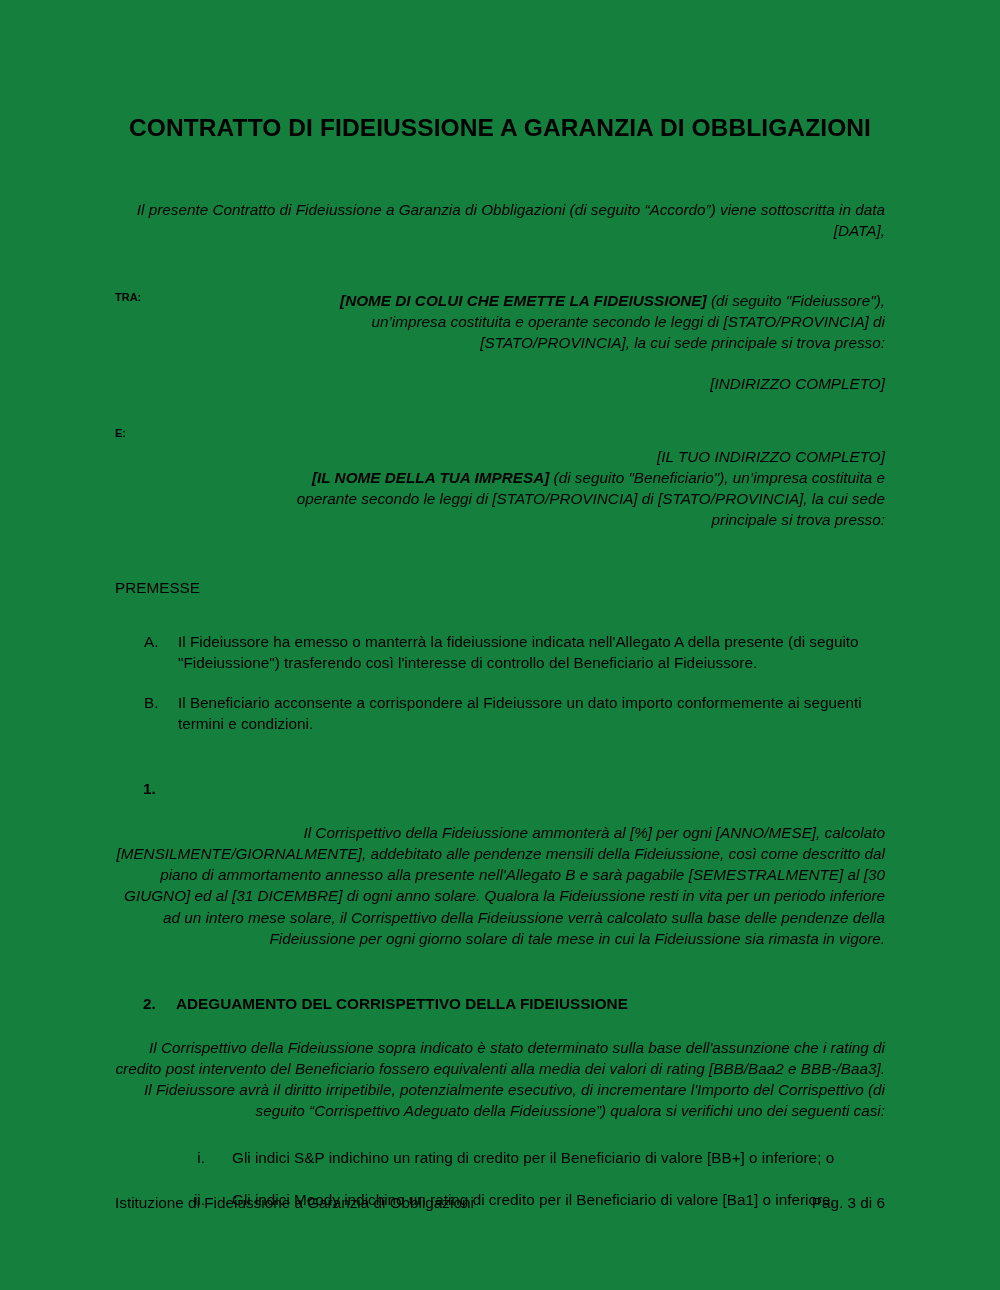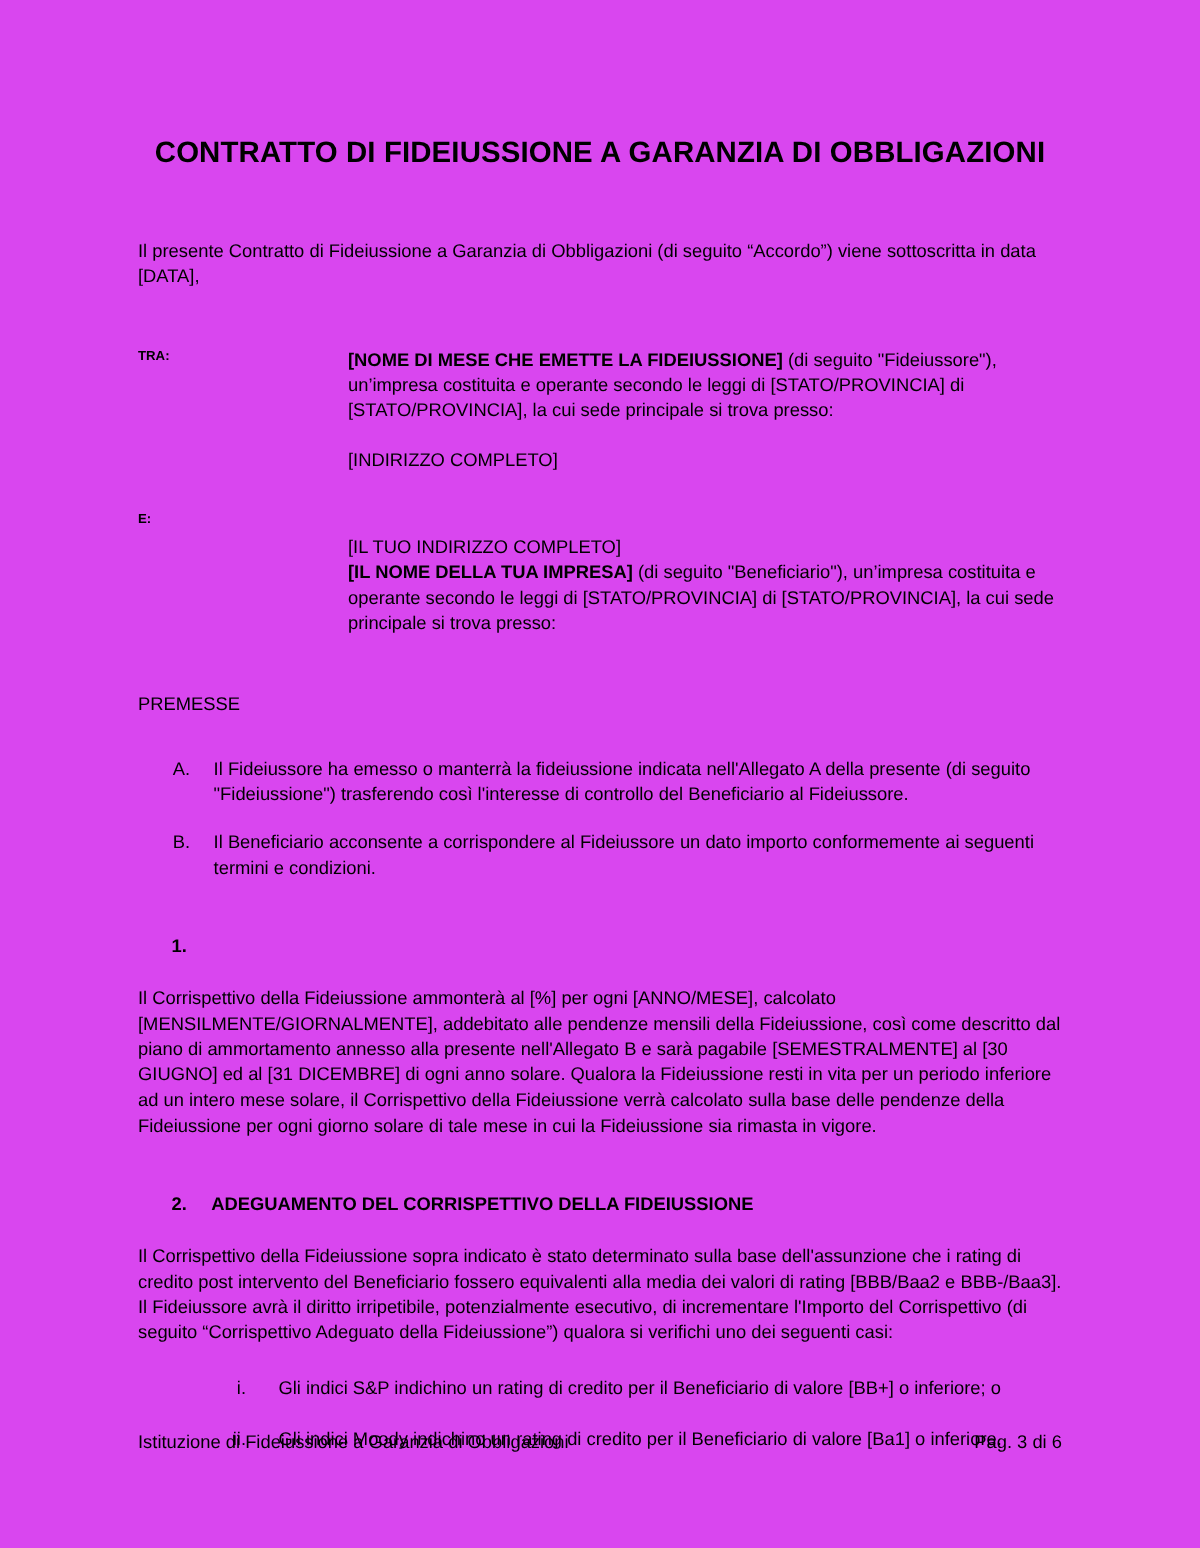--- a/index.html
+++ b/index.html
@@ -8,21 +8,21 @@
     background: #ffffff;
   }
   body {
     font-family: "Liberation Sans", sans-serif;
     color: #000000;
   }
   .page {
     position: relative;
     width: 1000px;
     height: 1290px;
-    background: #d946ef;
+    background: #15803d;
     overflow: hidden;
     box-sizing: border-box;
   }
   .content {
     position: absolute;
     left: 115px;
     top: 0;
     width: 770px;
   }
 
@@ -35,21 +35,22 @@
     font-weight: bold;
     line-height: 1.32;
     letter-spacing: 0.1px;
   }
 
   
   .para {
     margin: 0;
     font-size: 15.3px;
     line-height: 1.38;
-    text-align: left;
+    text-align: right;
+    font-style: italic;
   }
 
   .intro-para { padding-top: 55px; }
 
   
   .party-block {
     display: flex;
     align-items: flex-start;
   }
   .party-label {
@@ -157,21 +158,21 @@
 
   <div class="content">
 
     <h1 class="doc-title">CONTRATTO DI FIDEIUSSIONE A GARANZIA DI OBBLIGAZIONI</h1>
 
     <p class="para intro-para">Il presente Contratto di Fideiussione a Garanzia di Obbligazioni (di seguito “Accordo”) viene sottoscritta in data [DATA],</p>
 
     <div class="party-block block-tra">
       <div class="party-label">TRA:</div>
       <div class="party-body">
-        <p class="para"><span class="strong">[NOME DI MESE CHE EMETTE LA FIDEIUSSIONE]</span><span> (di seguito "Fideiussore"), un’impresa costituita e operante secondo le leggi di [STATO/PROVINCIA] di [STATO/PROVINCIA], la cui sede principale si trova presso:</span></p>
+        <p class="para"><span class="strong">[NOME DI COLUI CHE EMETTE LA FIDEIUSSIONE]</span><span> (di seguito "Fideiussore"), un’impresa costituita e operante secondo le leggi di [STATO/PROVINCIA] di [STATO/PROVINCIA], la cui sede principale si trova presso:</span></p>
         <p class="para party-address">[INDIRIZZO COMPLETO]</p>
       </div>
     </div>
 
     <div class="party-block block-e">
       <div class="party-label">E:</div>
       <div class="party-body">
         <p class="para party-address">[IL TUO INDIRIZZO COMPLETO]</p>
         <p class="para"><span class="strong">[IL NOME DELLA TUA IMPRESA]</span><span> (di seguito "Beneficiario"), un’impresa costituita e operante secondo le leggi di [STATO/PROVINCIA] di [STATO/PROVINCIA], la cui sede principale si trova presso:</span></p>
       </div>

